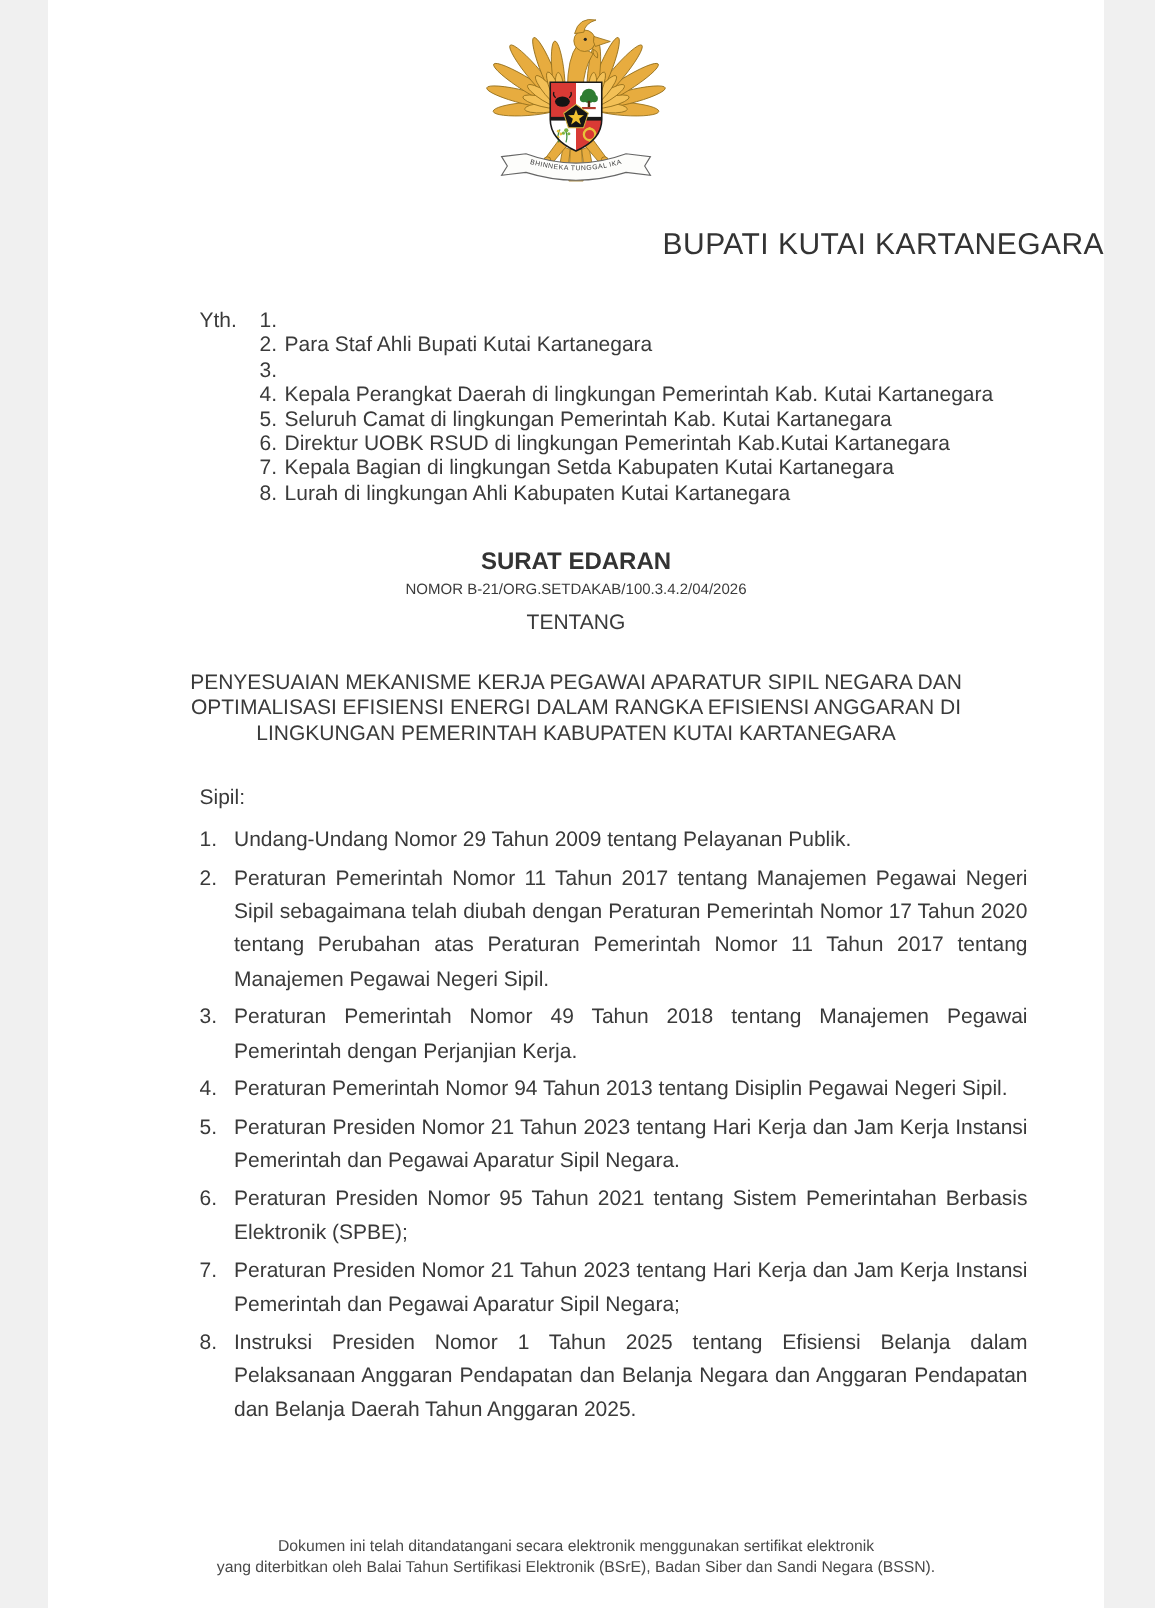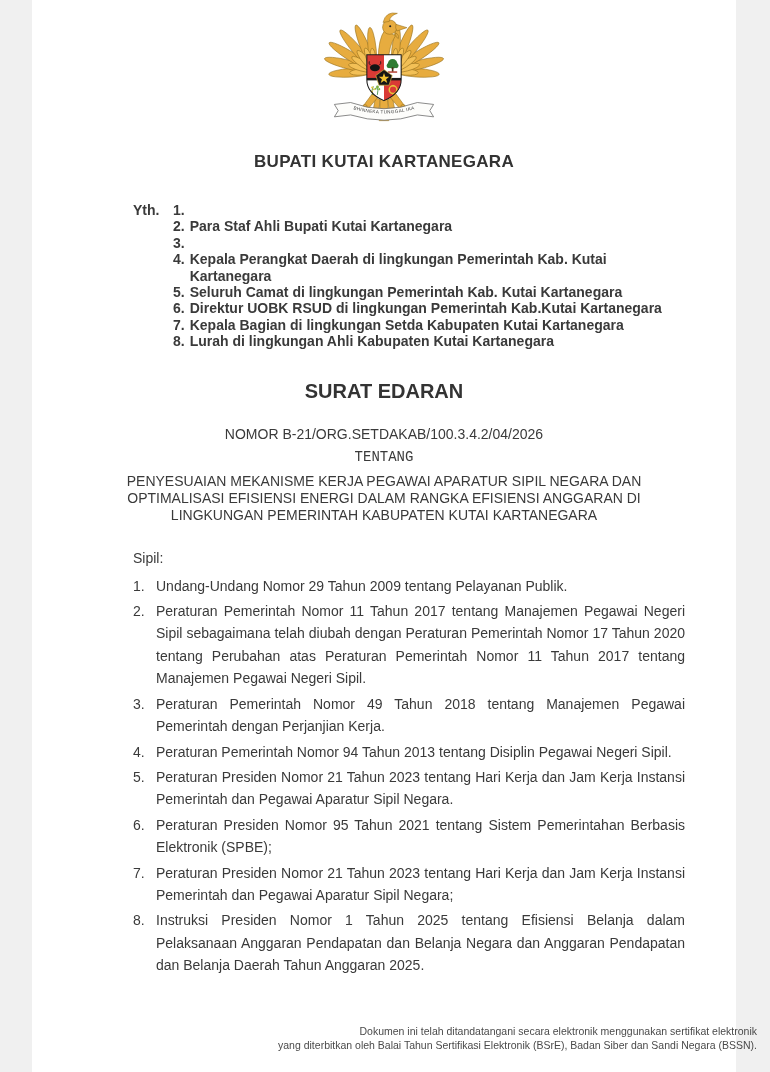--- a/index.html
+++ b/index.html
@@ -16,63 +16,61 @@
     background:#ffffff;
     color:#3a3a3a;
   }
   .emblem-wrap{
     text-align:center;
     padding-top:8px;
     height:128px;
   }
   .doc-title{
     margin-top:16px;
-    text-align:center;
-    font-size:17px;
-    font-weight:bold;
+    text-align:right;
+    font-size:20px;
+    font-weight:normal;
     letter-spacing:.3px;
     color:#333;
   }
   .recipients{
     display:flex;
     margin:30px 51px 0 101px;
     font-size:14px;
     line-height:16.4px;
-    font-weight:bold;
   }
   .yth{width:40px;flex:none;}
   .r-line{display:flex;}
   .r-num{margin-right:5px;}
   .se-title{
     margin-top:30px;
     text-align:center;
-    font-size:20px;
+    font-size:16px;
     font-weight:bold;
     color:#333;
   }
-  .se-number{margin-top:23px;text-align:center;font-size:14px;}
-  .se-about{margin-top:7px;text-align:center;font-size:14px;font-family:Liberation Mono, monospace;}
-  .se-subject{margin-top:8px;text-align:center;font-size:14px;line-height:17px;}
+  .se-number{margin-top:4px;text-align:center;font-size:10px;}
+  .se-about{margin-top:7px;text-align:center;font-size:14px;}
+  .se-subject{margin-top:24px;text-align:center;font-size:14px;line-height:17px;}
   .dasar-label{margin:26px 51px 0 101px;font-size:14px;}
   .dasar-list{margin:9px 51px 0 101px;}
   .lb-item{
     display:flex;
     font-size:14px;
     line-height:22.4px;
     margin-bottom:3px;
   }
   .lb-num{width:23px;flex:none;}
   .lb-text{flex:1;text-align:justify;}
   .footer{
     position:absolute;top:1024px;left:0;width:100%;
-    text-align:right;
+    text-align:center;
     font-size:10.5px;
     line-height:14px;
     color:#4a4a4a;
-    padding-left:21px;
   }
 </style>
 </head>
 <body>
 
 <div class="page">
 
   <div class="emblem-wrap">
     <svg width="124" height="128" viewBox="0 0 130 134">
       <g stroke="#96701c" stroke-width="0.6" fill="#e7ac3f">

